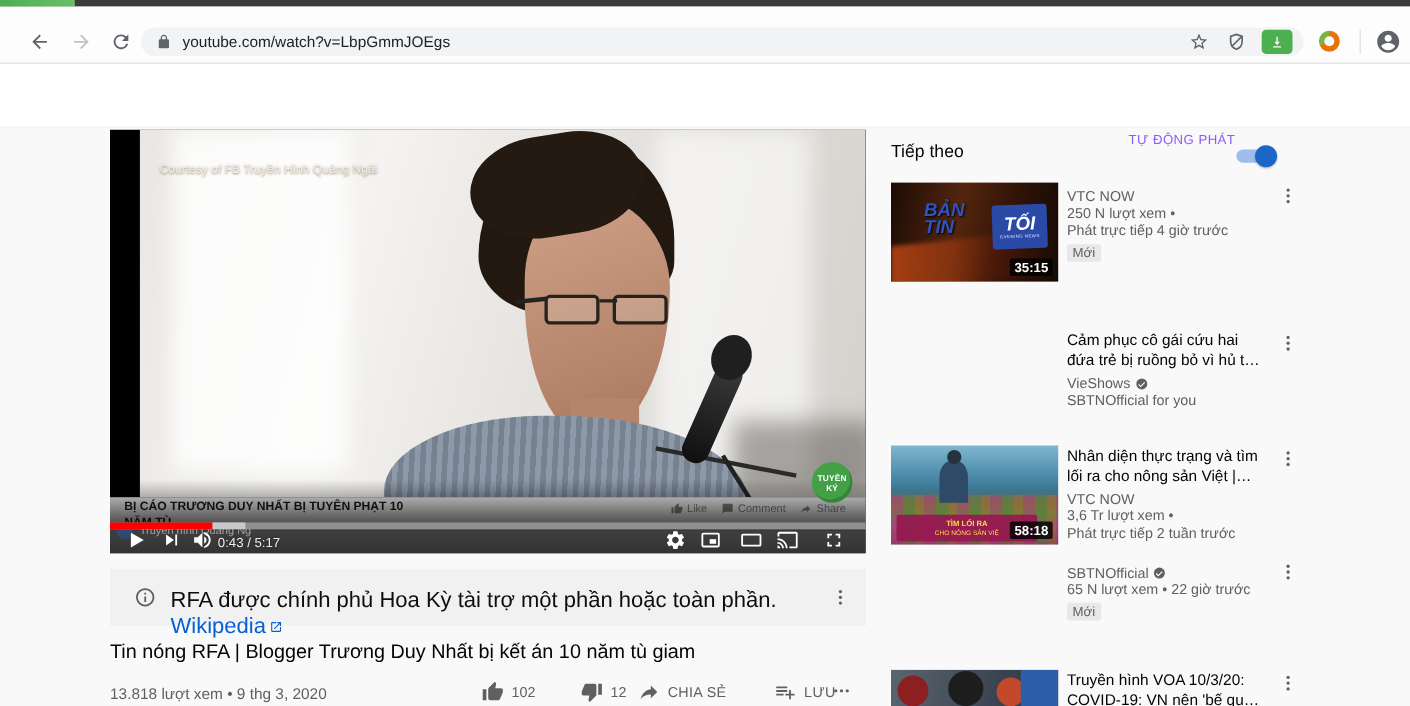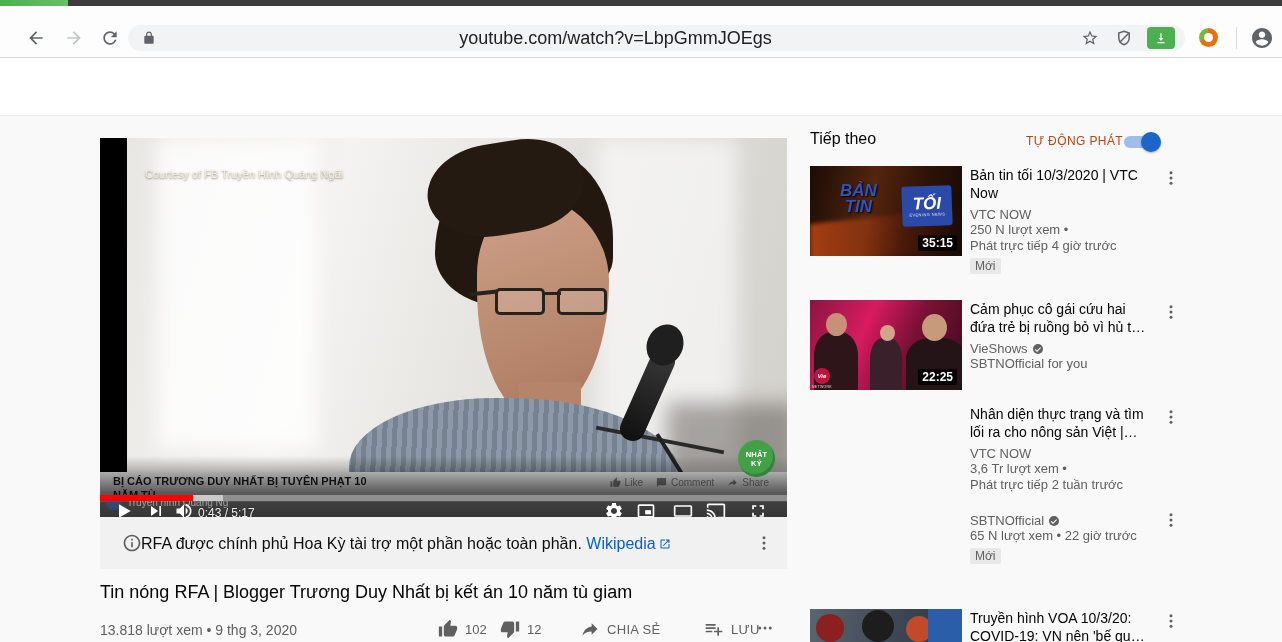--- a/index.html
+++ b/index.html
@@ -8,21 +8,21 @@
   .abs { position:absolute; }
   svg { display:block; }
 
   
   .tabstrip { left:0; top:0; width:1282px; height:6px; background:#3c3c3c; }
   .tab-loading { left:0; top:0; width:68px; height:6px; background:linear-gradient(90deg,#4caf50,#6abf69); }
   .toolbar { left:0; top:6px; width:1282px; height:52px; background:#fdfdfd; border-bottom:1px solid #d8d8d8; }
   .navbtn { top:22px; width:20px; height:20px; color:#5f6368; cursor:pointer; }
   .navbtn.disabled { color:#c0c4c9; }
   .omnibox { left:128px; top:19px; width:1057px; height:26px; background:#f1f3f4; border-radius:13px; display:flex; align-items:center; padding:0 10px 0 14px; }
-  .omni-url { font-size:18px; color:#202124; margin-left:10px; flex:1; white-space:nowrap; overflow:hidden;text-align:center; }
+  .omni-url { font-size:14px; color:#202124; margin-left:10px; flex:1; white-space:nowrap; overflow:hidden; }
   .omni-ic { width:18px; height:18px; color:#5f6368; margin-left:16px; cursor:pointer; flex:0 0 auto; }
   .dl-btn { width:28px; height:22px; background:#4caf50; border-radius:4px; margin-left:14px; display:flex; align-items:center; justify-content:center; cursor:pointer; }
   .ext-ic { left:1199px; top:22px; width:19px; height:19px; border-radius:50%; background:conic-gradient(#e8710a 0 68%,#7cb342 68% 100%); cursor:pointer; }
   .ext-ic::after { content:""; position:absolute; left:5px; top:5px; width:9px; height:9px; border-radius:50%; background:#fdfdfd; }
   .tb-sep { left:1236px; top:21px; width:1px; height:22px; background:#dadce0; }
   .profile-ic { left:1250px; top:20px; width:24px; height:24px; color:#5f6368; cursor:pointer; }
 
   
   .ythead { left:0; top:58px; width:1282px; height:58px; background:#fff; border-bottom:1px solid #ededed; }
   .hamb { left:33px; top:79px; width:22px; height:16px; cursor:pointer; }
@@ -35,21 +35,21 @@
   .srch-in { left:319px; top:71px; width:571px; height:30px; border:1px solid #c6c6c6; border-right:none; border-radius:2px 0 0 2px; background:#fff; font-size:15px; color:#111; padding:0 34px 0 11px; outline:none; font-family:inherit; }
   .kbd-ic { left:860px; top:77px; width:22px; height:18px; color:#707070; cursor:pointer; }
   .srch-btn { left:890px; top:70px; width:66px; height:32px; background:#f8f8f8; border:1px solid #d3d3d3; border-radius:0 2px 2px 0; display:flex; align-items:center; justify-content:center; color:#606060; cursor:pointer; }
   .hd-ic { top:75px; width:24px; height:24px; color:#606060; cursor:pointer; }
   .bell-badge { left:1204px; top:66px; min-width:19px; height:14px; background:#cc0000; border-radius:7px; color:#fff; font-size:9.5px; font-weight:700; display:flex; align-items:center; justify-content:center; padding:0 3px; border:1px solid #fff; }
   .avatar { left:1242px; top:72px; width:31px; height:31px; border-radius:50%; background:#c2185b; color:#fff; font-size:15px; display:flex; align-items:center; justify-content:center; cursor:pointer; }
 
   .pagebg { left:0; top:116px; width:1282px; height:526px; background:#f9f9f9; }
 
   
-  .player { left:100px; top:138px; width:687px; height:385px; background:#000; overflow:hidden;text-align:right; }
+  .player { left:100px; top:118px; width:687px; height:385px; background:#000; overflow:hidden;text-align:right; }
   .scene { left:27px; top:0; width:660px; height:334px; background:linear-gradient(105deg,#e9e7e3 0%,#f4f3f1 30%,#e6e4e0 55%,#dcdad5 78%,#d3d1cc 100%); overflow:hidden; }
   .win1 { left:30px; top:0px; width:160px; height:310px; background:rgba(255,255,255,.8); filter:blur(9px); }
   .win2 { left:470px; top:0px; width:140px; height:320px; background:rgba(255,255,255,.6); filter:blur(10px); }
   .shade { left:540px; top:265px; width:130px; height:70px; background:rgba(55,50,45,.4); filter:blur(10px); }
   .hair { left:308px; top:10px; width:178px; height:158px; background:#221810; border-radius:55% 45% 48% 40%/70% 60% 32% 35%; }
   .hair2 { left:300px; top:4px; width:158px; height:92px; background:#241a11; border-radius:50%/62%; transform:rotate(-9deg); }
   .face { left:350px; top:60px; width:132px; height:220px; background:linear-gradient(160deg,#cfa188,#b5846a 70%,#a5755c); border-radius:42% 58% 55% 45%/35% 38% 62% 58%; }
   .glasses { left:368px; top:150px; width:122px; height:30px; }
   .lens { position:absolute; top:0; width:50px; height:27px; border:3px solid #26231f; border-radius:5px; background:rgba(250,250,250,.18); }
   .bridge { position:absolute; left:50px; top:4px; width:16px; height:3px; background:#26231f; }
@@ -78,50 +78,50 @@
   .prog-buf { left:93px; top:0; width:30px; height:6px; background:#c9c9c9; }
   .prog-play { left:0; top:0; width:93px; height:6px; background:#f00; }
   .ctl { top:363px; color:#fff; cursor:pointer; }
   .ctl svg { width:20px; height:20px; }
   .time { left:98px; top:368px; font-size:12px; color:#eee; text-shadow:0 0 2px rgba(0,0,0,.5); }
   .subscribe { left:638px; top:302px; width:37px; height:37px; border-radius:50%; background:#43a047; box-shadow:inset -2px -3px 0 rgba(0,0,0,.18); color:#fff; font-size:7.5px; font-weight:800; display:flex; flex-direction:column; align-items:center; justify-content:center; line-height:9px; cursor:pointer; letter-spacing:.2px; }
 
   
   .notice { left:100px; top:517px; width:687px; height:52px; background:#f1f1f1; }
   .notice .i-ic { left:22px; top:16px; width:20px; height:20px; color:#606060; }
-  .notice-txt { left:41px; top:18px; font-size:16px; color:#0d0d0d; }
+  .notice-txt { left:55px; top:18px; font-size:20px; color:#0d0d0d; }
   .notice-txt a { color:#065fd4; text-decoration:none; cursor:pointer; }
   .launch-ic { display:inline-block; width:12px; height:12px; color:#065fd4; vertical-align:-1px; margin-left:3px; }
   .kebab { width:18px; height:18px; color:#606060; cursor:pointer; }
 
   .vtitle-main { left:100px; top:582px; width:660px; font-size:18px; color:#030303; }
   .vmeta-main { left:100px; top:622px; font-size:14px; color:#606060; }
   .act { top:619px; display:flex; align-items:center; gap:7px; color:#606060; font-size:13px; cursor:pointer; }
   .act svg { width:20px; height:20px; }
   .act .lbl { font-weight:500; letter-spacing:.3px; }
 
   
   .upnext { left:810px; top:130px; font-size:16px; color:#030303; }
-  .autoplay-lbl { left:1026px; top:134px; font-size:12px; font-weight:500; color:#c2410c; letter-spacing:.4px; }
+  .autoplay-lbl { left:1026px; top:120px; font-size:12px; font-weight:500; color:#8b5cf6; letter-spacing:.4px; }
   .toggle { left:1124px; top:136px; width:34px; height:12px; background:#9ebcec; border-radius:6px; cursor:pointer; }
   .toggle .knob { position:absolute; right:-3px; top:-4px; width:20px; height:20px; border-radius:50%; background:#1b66c9; box-shadow:0 1px 2px rgba(0,0,0,.3); }
 
   .vitem {}
   .thumb { width:152px; height:90px; overflow:hidden; position:absolute; left:0; top:0; background:#888; cursor:pointer; }
   .dur { position:absolute; right:5px; bottom:5px; background:rgba(0,0,0,.82); color:#fff; font-size:12px; font-weight:700; padding:1px 4px; border-radius:2px; z-index:5; }
   .vtxt { position:absolute; left:160px; top:0; width:178px; }
   .vt { font-size:14px; font-weight:500; color:#030303; line-height:18px; display:-webkit-box; -webkit-line-clamp:2; -webkit-box-orient:vertical; overflow:hidden; cursor:pointer; }
   .vc { font-size:13px; color:#606060; margin-top:5px; line-height:15px; display:flex; align-items:center; gap:4px; }
   .vm { font-size:13px; color:#606060; line-height:16px; }
   .newbadge { display:inline-block; background:#e8e8e8; color:#606060; font-size:12px; padding:1px 5px; border-radius:2px; margin-top:4px; }
   .ikebab { position:absolute; left:352px; top:3px; }
   .chk { width:12px; height:12px; color:#606060; flex:0 0 auto; }
 
   
-  .t1 { background:linear-gradient(100deg,#1b0c05,#54250e 40%,#301307 70%,#140a05);text-align:center; }
+  .t1 { background:linear-gradient(100deg,#1b0c05,#54250e 40%,#301307 70%,#140a05); }
   .t1 .streak { position:absolute; left:0; bottom:0; width:100%; height:45%; background:linear-gradient(95deg,rgba(255,95,25,.6),rgba(130,35,10,.25) 60%,transparent); transform:skewY(-6deg); filter:blur(2px); }
   .t1 .bantin { position:absolute; left:30px; top:17px; font-size:17px; line-height:16px; font-weight:900; font-style:italic; color:#3053c0; text-shadow:1px 1px 2px #000; }
   .t1 .toibox { position:absolute; left:92px; top:20px; width:50px; height:40px; background:#2b4aa8; border-radius:3px; transform:rotate(-2deg); display:flex; flex-direction:column; align-items:center; justify-content:center; }
   .t1 .toi { color:#fff; font-size:17px; font-weight:900; font-style:italic; line-height:16px; }
   .t1 .even { color:#d8e2ff; font-size:4px; letter-spacing:.4px; }
   .t2 { background:linear-gradient(115deg,#8c1440 0%,#d81b60 35%,#7a1135 62%,#3c0a1c 100%); }
   .t2 .h1 { position:absolute; left:16px; top:13px; width:21px; height:23px; border-radius:50%; background:#c89078; }
   .t2 .b1 { position:absolute; left:4px; top:32px; width:44px; height:58px; border-radius:40% 40% 0 0; background:#2e151a; }
   .t2 .h3 { position:absolute; left:70px; top:25px; width:15px; height:16px; border-radius:50%; background:#d1a58c; }
   .t2 .b3 { position:absolute; left:60px; top:38px; width:32px; height:52px; border-radius:40% 40% 0 0; background:#39202a; }
@@ -345,21 +345,21 @@
       <svg viewBox="0 0 24 24" fill="currentColor">
           <path d="M1 18v3h3c0-1.66-1.34-3-3-3zm0-4v2c2.76 0 5 2.24 5 5h2c0-3.87-3.13-7-7-7zm0-4v2c4.97 0 9 4.03 9 9h2c0-6.08-4.93-11-11-11zm20-7H3c-1.1 0-2 .9-2 2v3h2V5h18v14h-7v2h7c1.1 0 2-.9 2-2V5c0-1.1-.9-2-2-2z"></path>
         </svg>
     </div>
     <div class="abs ctl" style="left:648px">
       <svg viewBox="0 0 24 24" fill="currentColor">
           <path d="M7 14H5v5h5v-2H7v-3zm-2-4h2V7h3V5H5v5zm12 7h-3v2h5v-5h-2v3zM14 5v2h3v3h2V5h-5z"></path>
         </svg>
     </div>
     <div class="abs subscribe">
-      <span>NHẤT</span>
+      <span>TUYÊN</span>
       <span>KÝ</span>
     </div>
   </div>
 
   <div class="abs notice">
     <div class="abs i-ic">
       <svg viewBox="0 0 24 24" fill="currentColor">
           <path d="M11 7h2v2h-2zm0 4h2v6h-2zm1-9C6.48 2 2 6.48 2 12s4.48 10 10 10 10-4.48 10-10S17.52 2 12 2zm0 18c-4.41 0-8-3.59-8-8s3.59-8 8-8 8 3.59 8 8-3.59 8-8 8z"></path>
         </svg>
     </div>
@@ -379,21 +379,21 @@
   </div>
 
   <div class="abs vtitle-main">Tin nóng RFA | Blogger Trương Duy Nhất bị kết án 10 năm tù giam</div>
   <div class="abs vmeta-main">13.818 lượt xem • 9 thg 3, 2020</div>
   <div class="abs act" style="left:438px">
     <svg viewBox="0 0 24 24" fill="currentColor">
         <path d="M1 21h4V9H1v12zm22-11c0-1.1-.9-2-2-2h-6.31l.95-4.57.03-.32c0-.41-.17-.79-.44-1.06L14.17 1 7.58 7.59C7.22 7.95 7 8.45 7 9v10c0 1.1.9 2 2 2h9c.83 0 1.54-.5 1.84-1.22l3.02-7.05c.09-.23.14-.47.14-.73v-2z"></path>
       </svg>
     <span>102</span>
   </div>
-  <div class="abs act" style="left:500px">
+  <div class="abs act" style="left:528px">
     <svg viewBox="0 0 24 24" fill="currentColor">
         <path d="M15 3H6c-.83 0-1.54.5-1.84 1.22l-3.02 7.05c-.09.23-.14.47-.14.73v2c0 1.1.9 2 2 2h6.31l-.95 4.57-.03.32c0 .41.17.79.44 1.06L9.83 23l6.59-6.59c.36-.36.58-.86.58-1.41V5c0-1.1-.9-2-2-2zm4 0v12h4V3h-4z"></path>
       </svg>
     <span>12</span>
   </div>
   <div class="abs act" style="left:580px">
     <svg viewBox="0 0 24 24" fill="currentColor">
         <path d="M14 9V5l7 7-7 7v-4.1c-5 0-8.5 1.6-11 5.1 1-5 4-10 11-11z"></path>
       </svg>
     <span class="lbl">CHIA SẺ</span>
@@ -422,49 +422,37 @@
     <div class="thumb t1">
       <div class="streak"></div>
       <div class="bantin"><span>BẢN</span><br><span>TIN</span></div>
       <div class="toibox">
           <span class="toi">TỐI</span>
           <span class="even">EVENING NEWS</span>
         </div>
       <span class="dur">35:15</span>
     </div>
     <div class="vtxt">
-      <div class="vt">Bản tin tối 10/3/2020 | VTC Now</div>
       <div class="vc">
           <span>VTC NOW</span>
         </div>
       <div class="vm">250 N lượt xem •</div>
       <div class="vm">Phát trực tiếp 4 giờ trước</div>
       <span class="newbadge">Mới</span>
     </div>
     <div class="ikebab kebab">
         <svg viewBox="0 0 24 24" fill="currentColor">
           <circle cx="12" cy="5" r="2"></circle>
           <circle cx="12" cy="12" r="2"></circle>
           <circle cx="12" cy="19" r="2"></circle>
         </svg>
       </div>
   </div>
 
   <div class="abs vitem" style="left:810px;top:300px;width:370px;height:100px">
-    <div class="thumb t2">
-      <div class="b1"></div>
-        <div class="h1"></div>
-        <div class="b3"></div>
-        <div class="h3"></div>
-        <div class="b2"></div>
-        <div class="h2"></div>
-      <span class="vie">Vie</span>
-      <span class="vnet">NETWORK</span>
-      <span class="dur">22:25</span>
-    </div>
     <div class="vtxt">
       <div class="vt">Cảm phục cô gái cứu hai đứa trẻ bị ruồng bỏ vì hủ tục về nu...</div>
       <div class="vc">
           <span>VieShows</span>
         <span class="chk">
             <svg viewBox="0 0 24 24" fill="currentColor">
               <circle cx="12" cy="12" r="10"></circle>
               <path d="M10 15.17l-3.17-3.17-1.41 1.41L10 18l8-8-1.41-1.41z" fill="#fff"></path>
             </svg>
           </span>
@@ -474,20 +462,30 @@
     <div class="ikebab kebab">
         <svg viewBox="0 0 24 24" fill="currentColor">
           <circle cx="12" cy="5" r="2"></circle>
           <circle cx="12" cy="12" r="2"></circle>
           <circle cx="12" cy="19" r="2"></circle>
         </svg>
       </div>
   </div>
 
   <div class="abs vitem" style="left:810px;top:405px;width:370px;height:100px">
+    <div class="thumb t3">
+      <div class="prod"></div>
+        <div class="man"></div>
+        <div class="manh"></div>
+      <div class="banner">
+          <span class="bl1">TÌM LỐI RA</span>
+          <span class="bl2">CHO NÔNG SẢN VIỆ</span>
+        </div>
+      <span class="dur">58:18</span>
+    </div>
     <div class="vtxt">
       <div class="vt">Nhân diện thực trạng và tìm lối ra cho nông sản Việt | VTC Now</div>
       <div class="vc">
           <span>VTC NOW</span>
         </div>
       <div class="vm">3,6 Tr lượt xem •</div>
       <div class="vm">Phát trực tiếp 2 tuần trước</div>
     </div>
     <div class="ikebab kebab">
         <svg viewBox="0 0 24 24" fill="currentColor">

